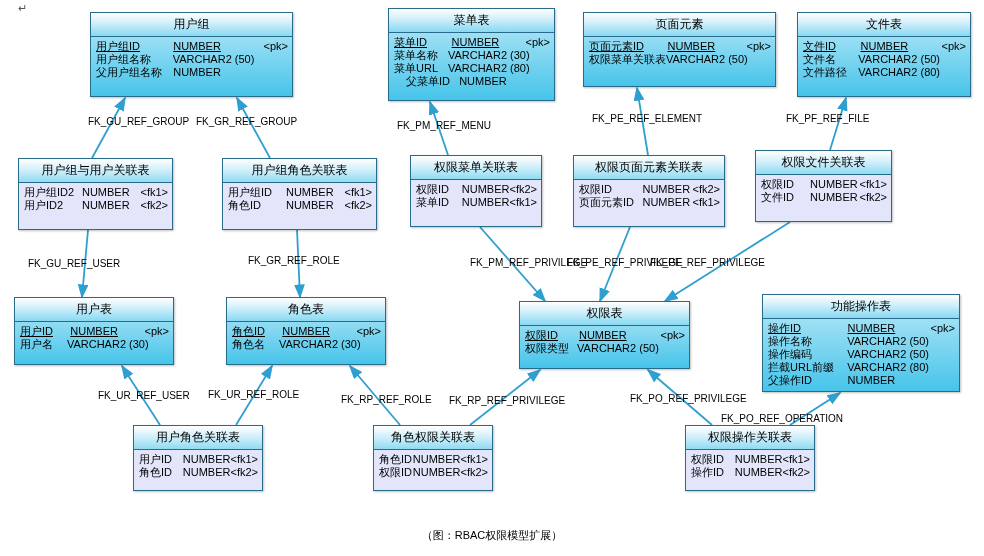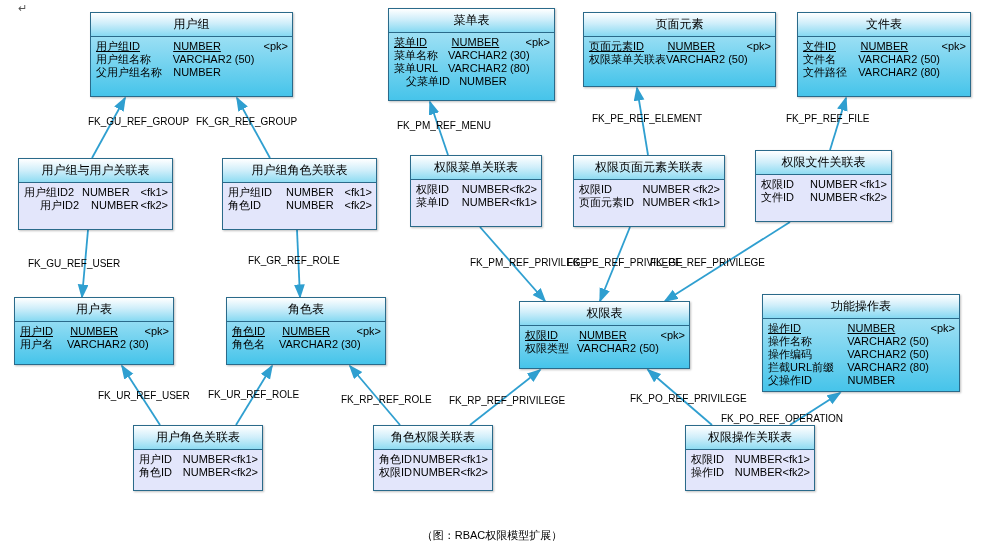--- a/index.html
+++ b/index.html
@@ -210,21 +210,21 @@
       </div>
       <div class="entity lilac" style="left: 18px; top: 158px; width: 155px; height: 72px;">
         <div class="etitle">用户组与用户关联表</div>
         <div class="attrs">
           <div class="attr">
             <span class="aname" style="width: 62px;">用户组ID2</span>
             <span class="atype" style="width: 60px;">NUMBER</span>
             <span class="akey" style="width: 32px;">&lt;fk1&gt;</span>
           </div>
           <div class="attr">
-            <span class="aname" style="width: 62px; margin-left: 16px;">用户ID2</span>
+            <span class="aname" style="width: 62px;">用户ID2</span>
             <span class="atype" style="width: 60px;">NUMBER</span>
             <span class="akey" style="width: 32px;">&lt;fk2&gt;</span>
           </div>
         </div>
       </div>
       <div class="entity lilac" style="left: 222px; top: 158px; width: 155px; height: 72px;">
         <div class="etitle">用户组角色关联表</div>
         <div class="attrs">
           <div class="attr">
             <span class="aname" style="width: 62px;">用户组ID</span>

